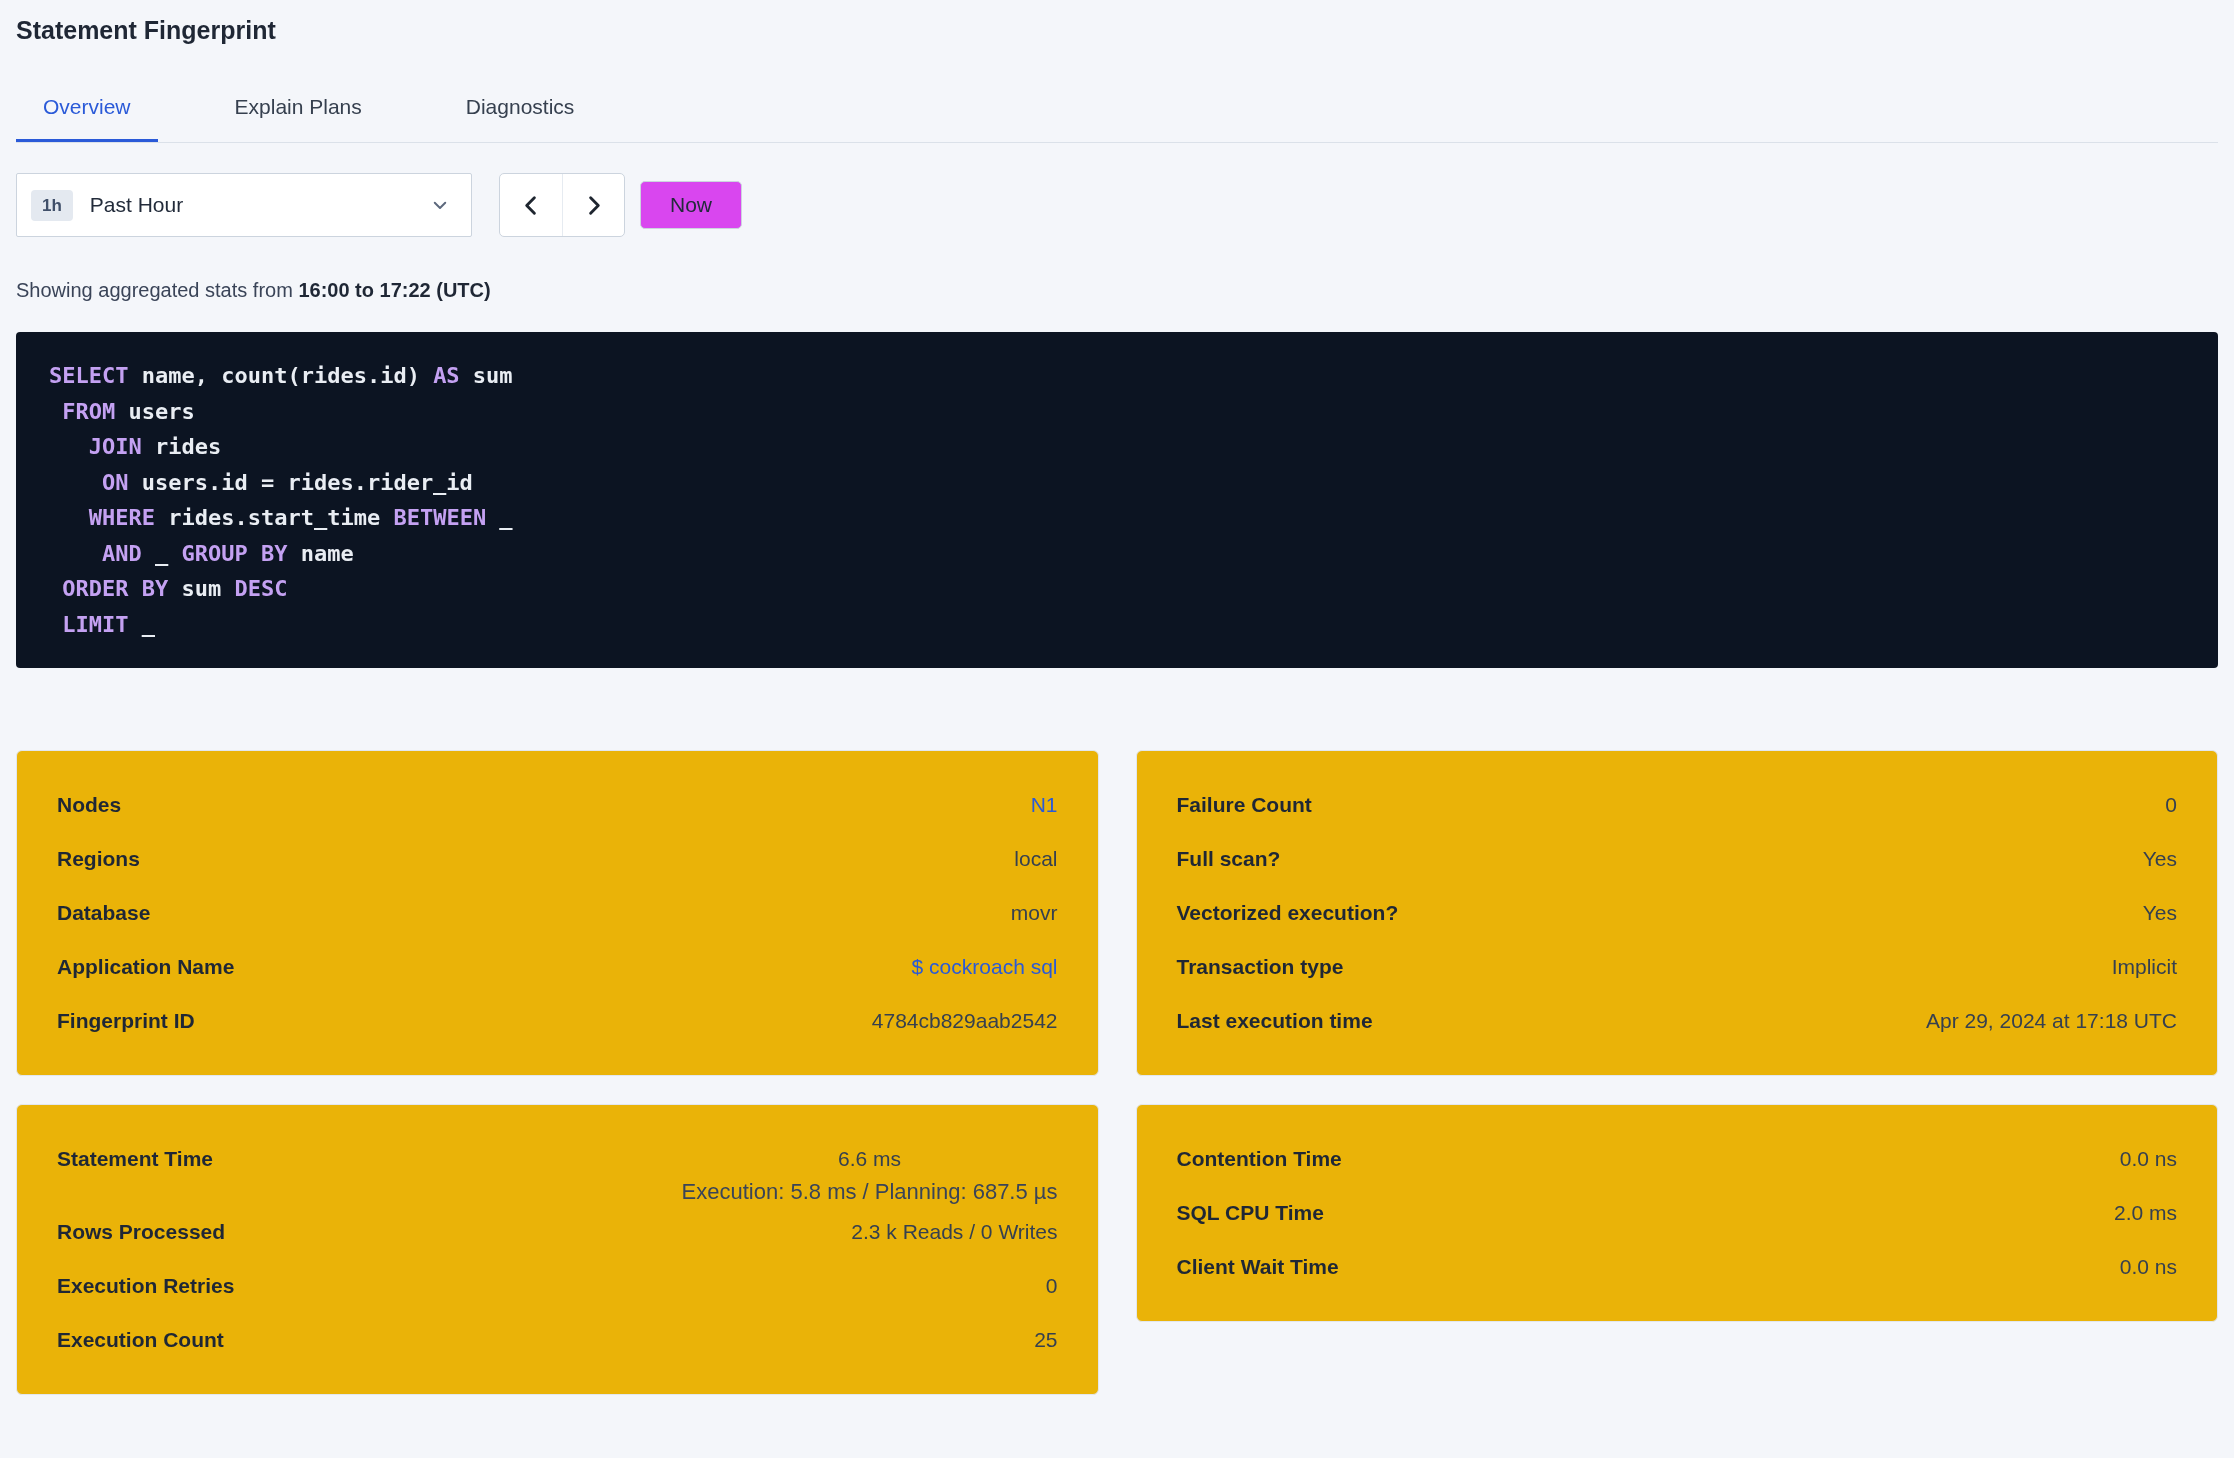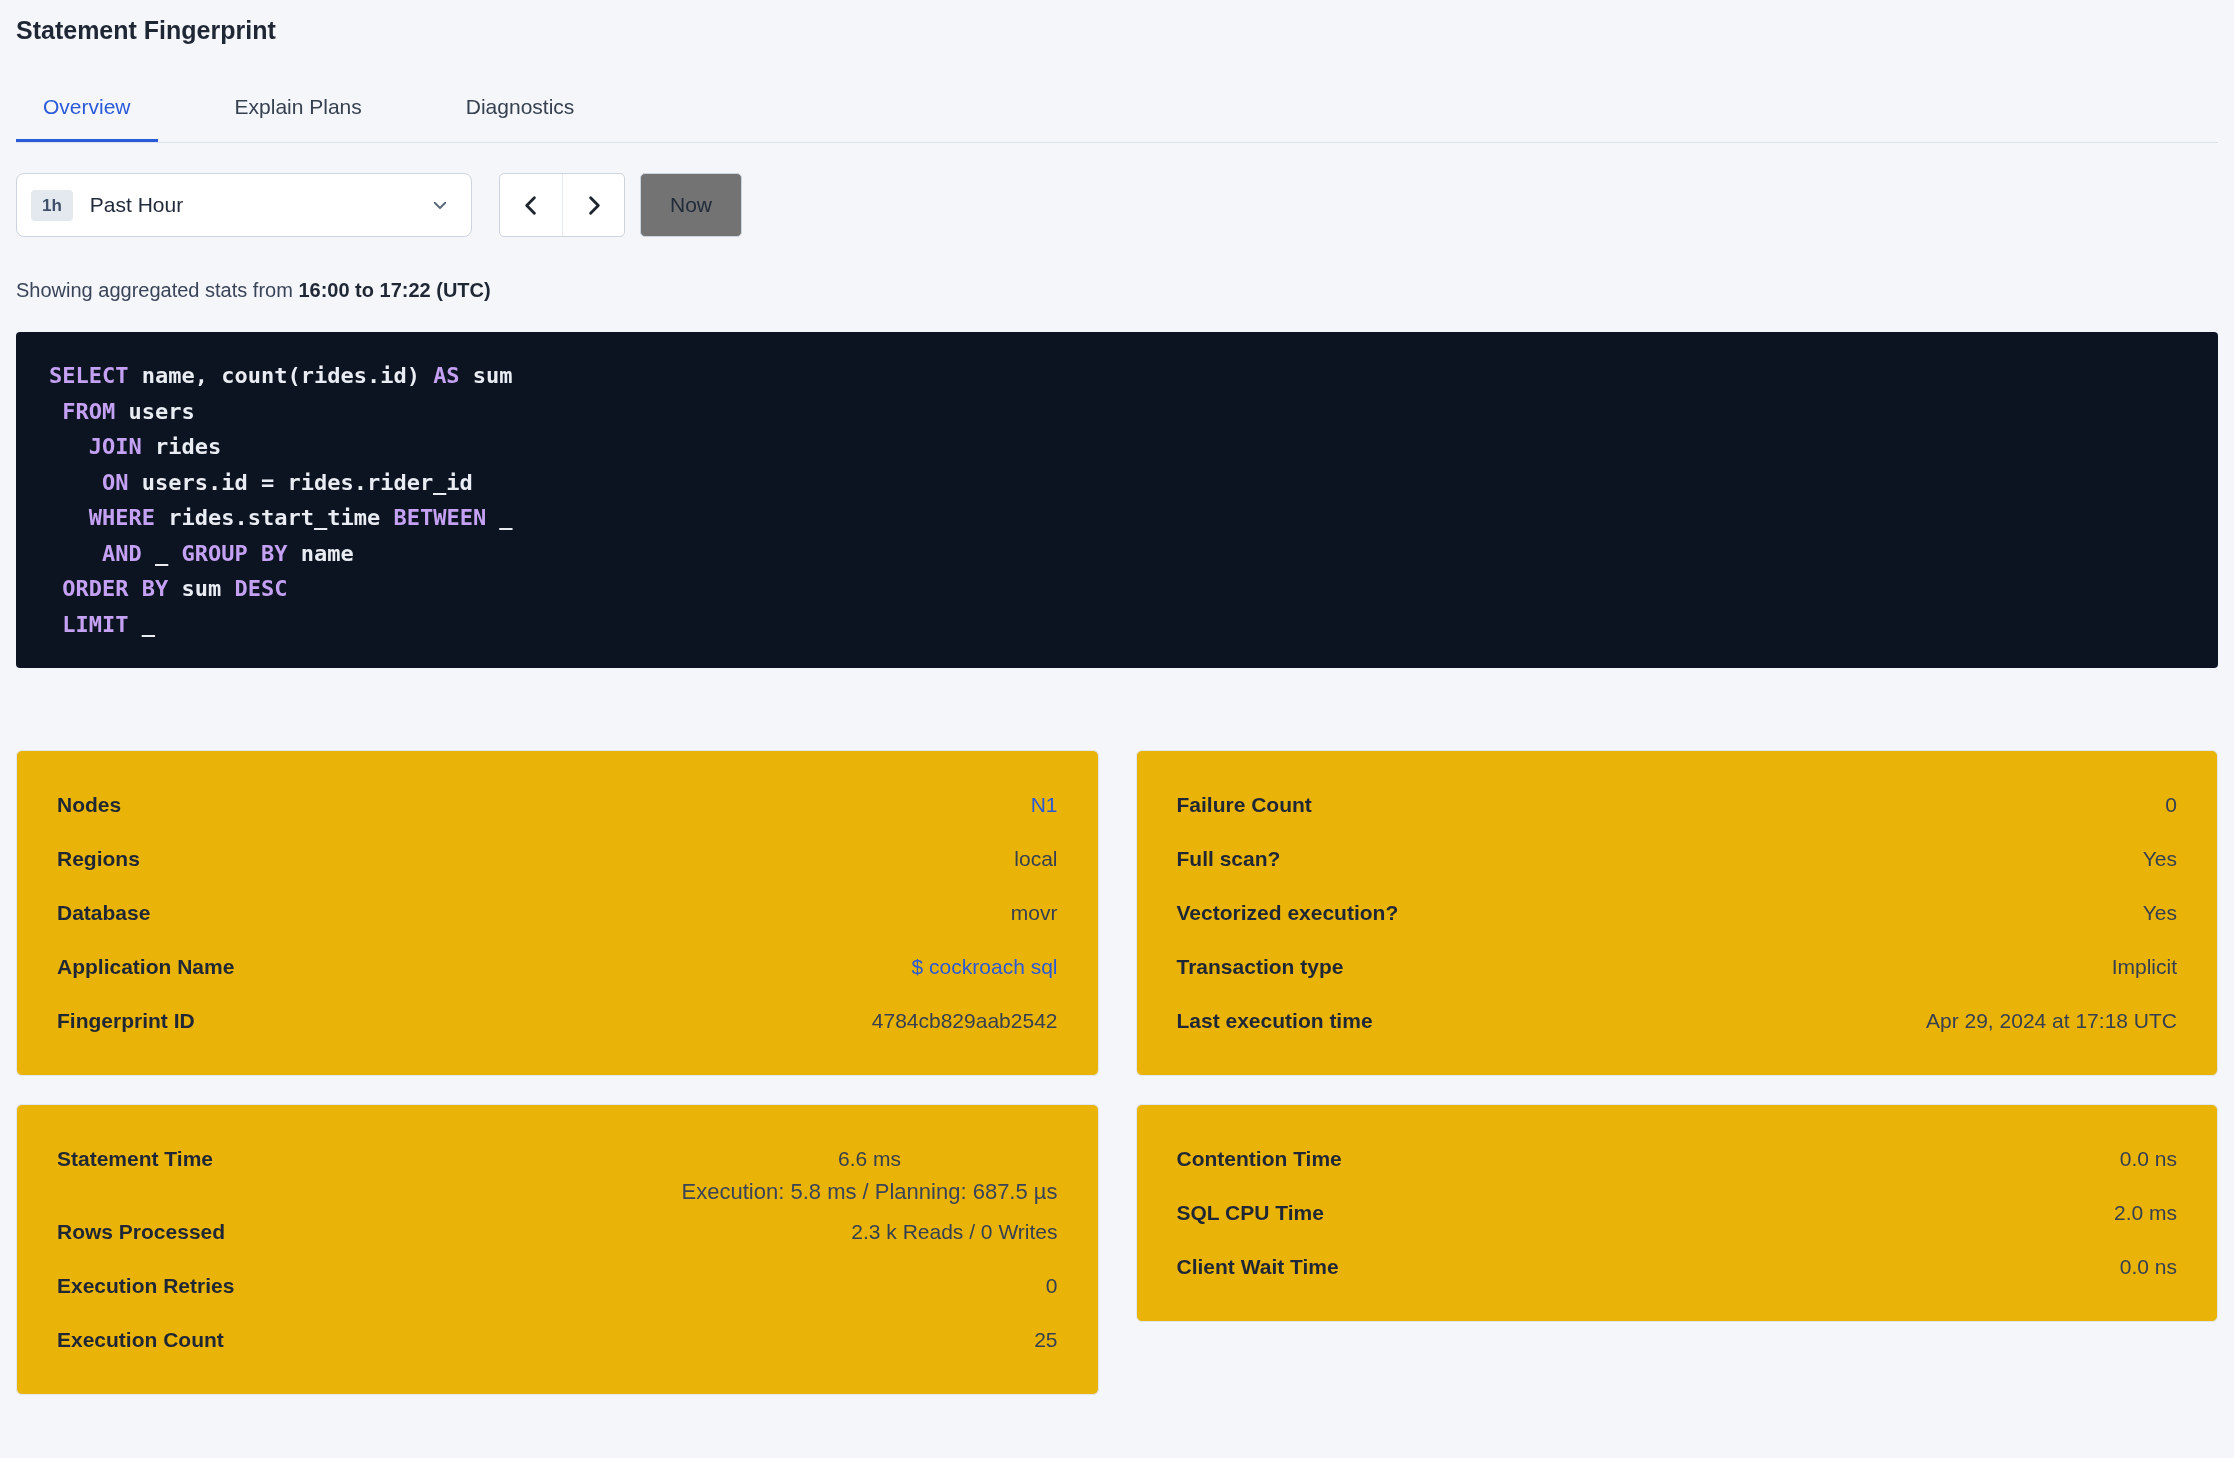--- a/index.html
+++ b/index.html
@@ -37,38 +37,38 @@
     border-bottom:3px solid transparent;
     cursor:pointer;white-space:nowrap;
     margin-right:50px;
   }
   .tab.active{color:var(--blue);border-bottom-color:var(--blue);}
 
   
   .controls{display:flex;align-items:center;margin-top:30px;}
   .time-select{
     width:456px;height:64px;background:#fff;
-    border:1px solid var(--ctl-border);border-radius:8px;
+    border:1px solid var(--ctl-border);border-radius:2px;
     display:flex;align-items:center;padding:0 22px 0 14px;cursor:pointer;
   }
   .interval-badge{
     background:#e4e9f0;color:#41506a;font-weight:700;font-size:17px;
     padding:7px 11px;border-radius:4px;line-height:1;
   }
   .time-label{margin-left:17px;font-size:21px;color:var(--text-dark);flex:1;}
   .pager{
     display:flex;margin-left:27px;height:64px;background:#fff;
     border:1px solid var(--ctl-border);border-radius:5px;overflow:hidden;
   }
   .pager-btn{
     width:62px;display:flex;align-items:center;justify-content:center;cursor:pointer;
   }
   .pager-btn + .pager-btn{border-left:1px solid #e6ebf1;}
   .now-btn{
-    margin-left:15px;height:64px;padding:0 29px;background:#737373;
+    margin-left:15px;height:48px;padding:0 29px;background:#d946ef;
     border:1px solid var(--ctl-border);border-radius:5px;
     font-size:21px;color:var(--text-dark);
     display:flex;align-items:center;cursor:pointer;
   }
 
   
   .stats-line{margin-top:42px;font-size:20px;color:#3a4458;}
   .stats-line b{color:#1f2735;font-weight:700;}
 
   

